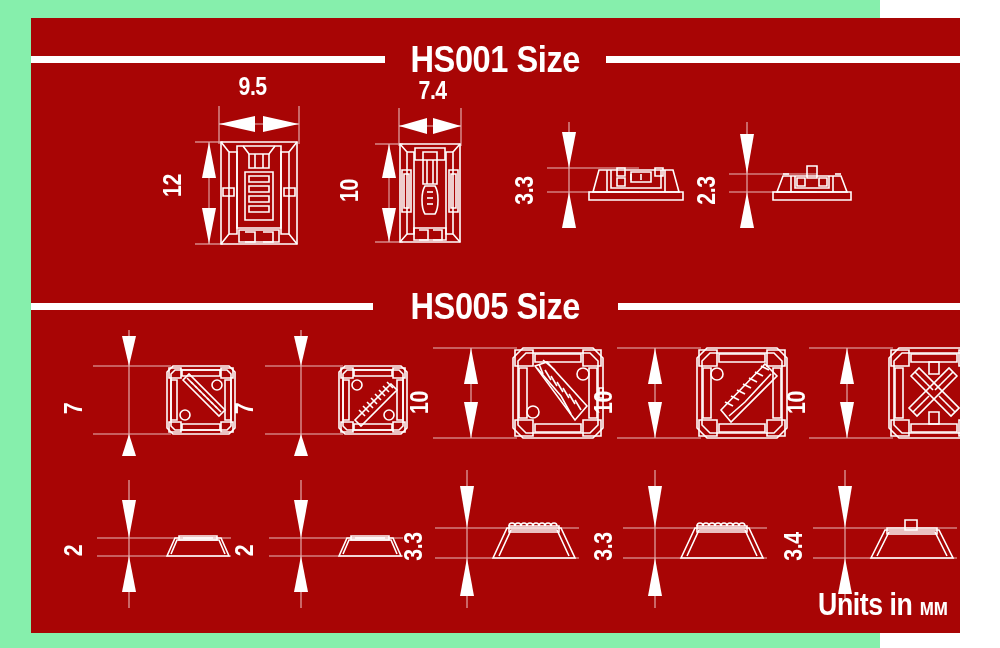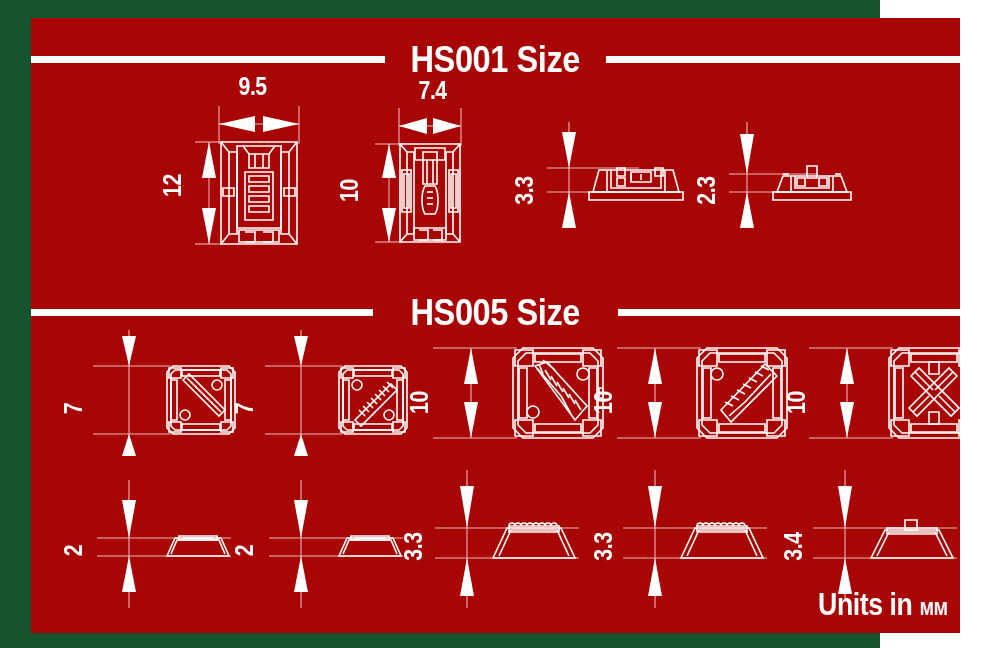--- a/index.html
+++ b/index.html
@@ -10,21 +10,21 @@
   body {
     width: 1000px;
     height: 648px;
     font-family: "Liberation Sans", sans-serif;
     overflow: hidden;
   }
   #root {
     position: relative;
     width: 880px;
     height: 648px;
-    background: #14532d;
+    background: #86efac;
   }
   .panel {
     position: absolute;
     left: 31px;
     top: 18px;
     width: 929px;
     height: 615px;
     background: #a80505;
     overflow: hidden;
   }
@@ -265,21 +265,21 @@
             <path d="M108,50 L118,50 L118,62 L108,62 Z"></path>
             <path d="M98,62 L106,62 L106,70 L98,70 Z"></path>
             <path d="M120,62 L128,62 L128,70 L120,70 Z"></path>
             <path d="M84,58 L90,58"></path>
             <path d="M136,58 L142,58"></path>
           </g>
         </g>
       </svg>
     </div>
 
-    <div class="title-row" style="top:271px;gap:12px;">
+    <div class="title-row" style="top:265px;gap:12px;">
       <div class="rule left"></div>
       <div class="section-title">HS005 Size</div>
       <div class="rule right"></div>
     </div>
 
     <div class="dim vert" style="left:27px; top:378px; width:30px; text-align:center;">7</div>
     <div class="fig" style="left:40px; top:310px;">
       <svg width="180" height="130" viewBox="0 0 180 130">
         <g stroke="#ffffff" fill="none" stroke-width="1.6">
           <g stroke="#e8b9b9" stroke-width="1.1">

